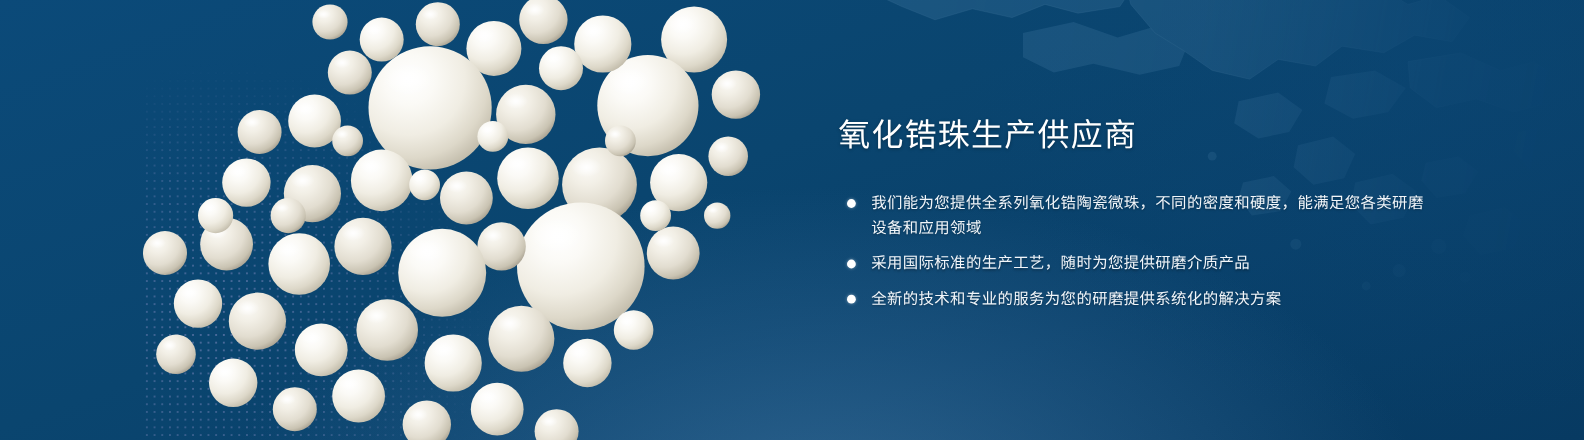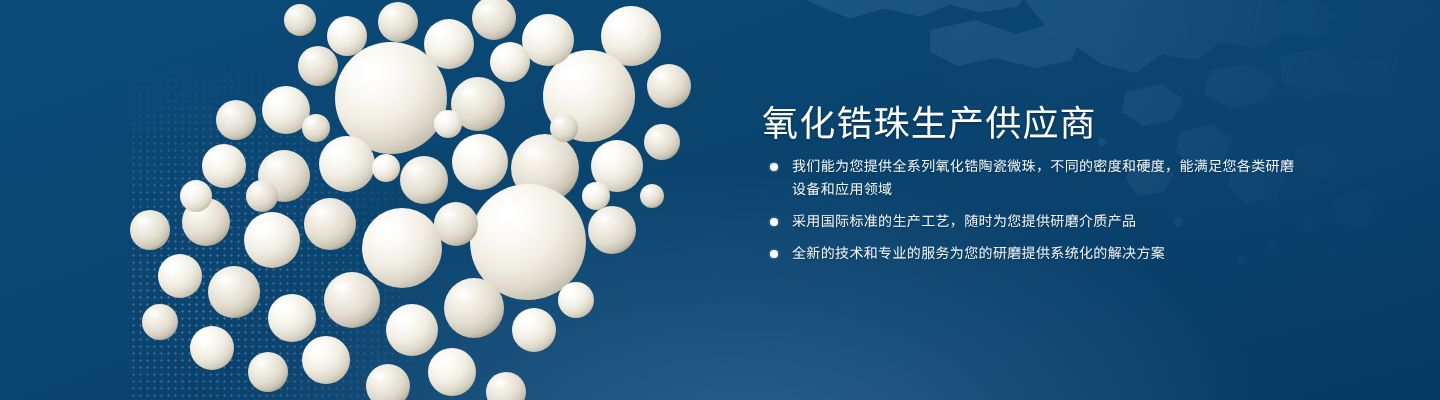--- a/index.html
+++ b/index.html
@@ -54,31 +54,31 @@
   }
   .beads svg { width:100%; height:100%; display:block; }
 
   
   .copy {
     position:absolute;
     left:762px; top:104px;
     width:540px;
   }
   .headline {
-    font-size:36px;
+    font-size:29px;
     line-height:40px;
     color:#ffffff;
     letter-spacing:1.2px;
     font-weight:400;
     text-shadow:0 1px 3px rgba(0,0,0,0.35);
     white-space:nowrap;
   }
   .points {
     list-style:none;
-    margin-top:11px;
+    margin-top:29px;
   }
   .point {
     position:relative;
     padding-left:30px;
     margin-bottom:9px;
     font-size:14px;
     line-height:23px;
     color:#f2f6fa;
     letter-spacing:0.35px;
     text-shadow:0 1px 2px rgba(0,0,0,0.3);

